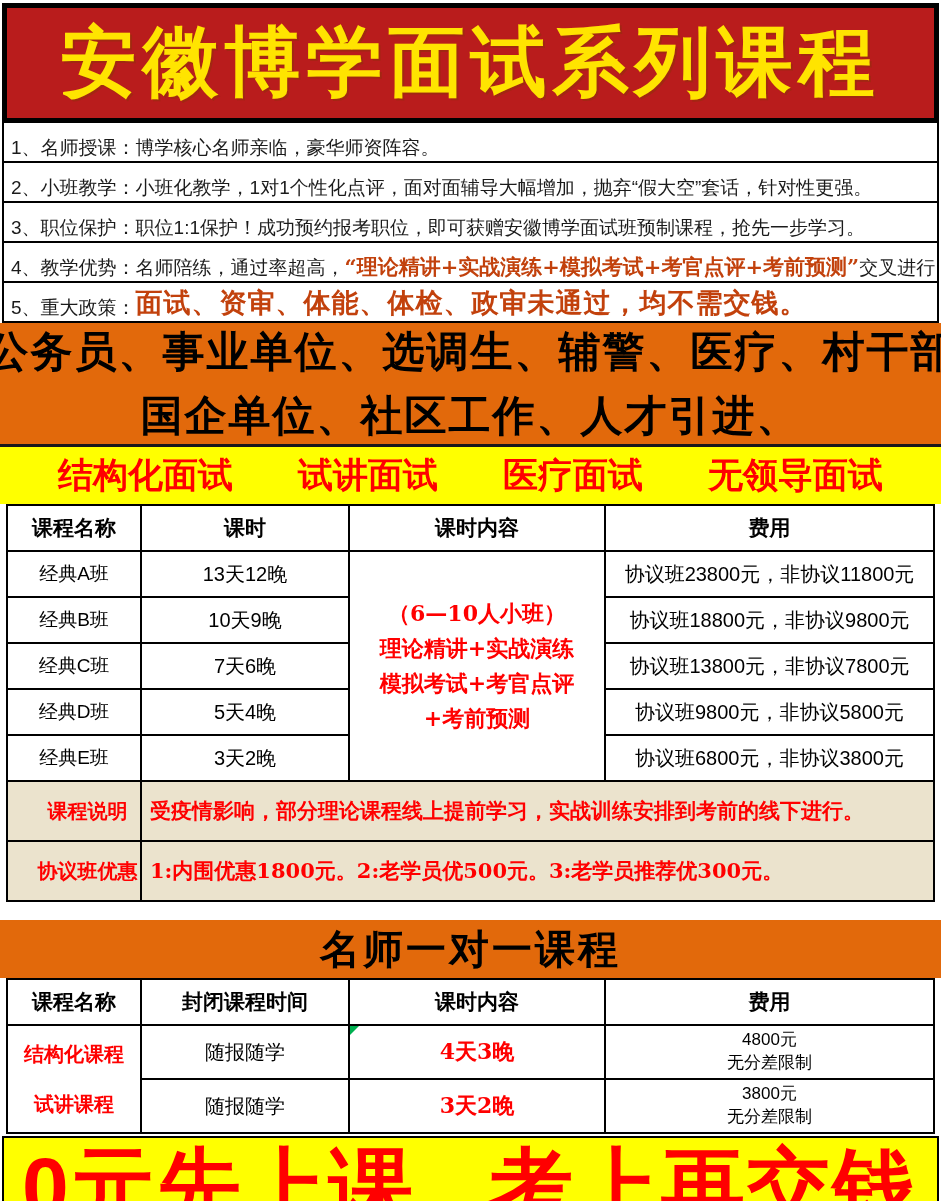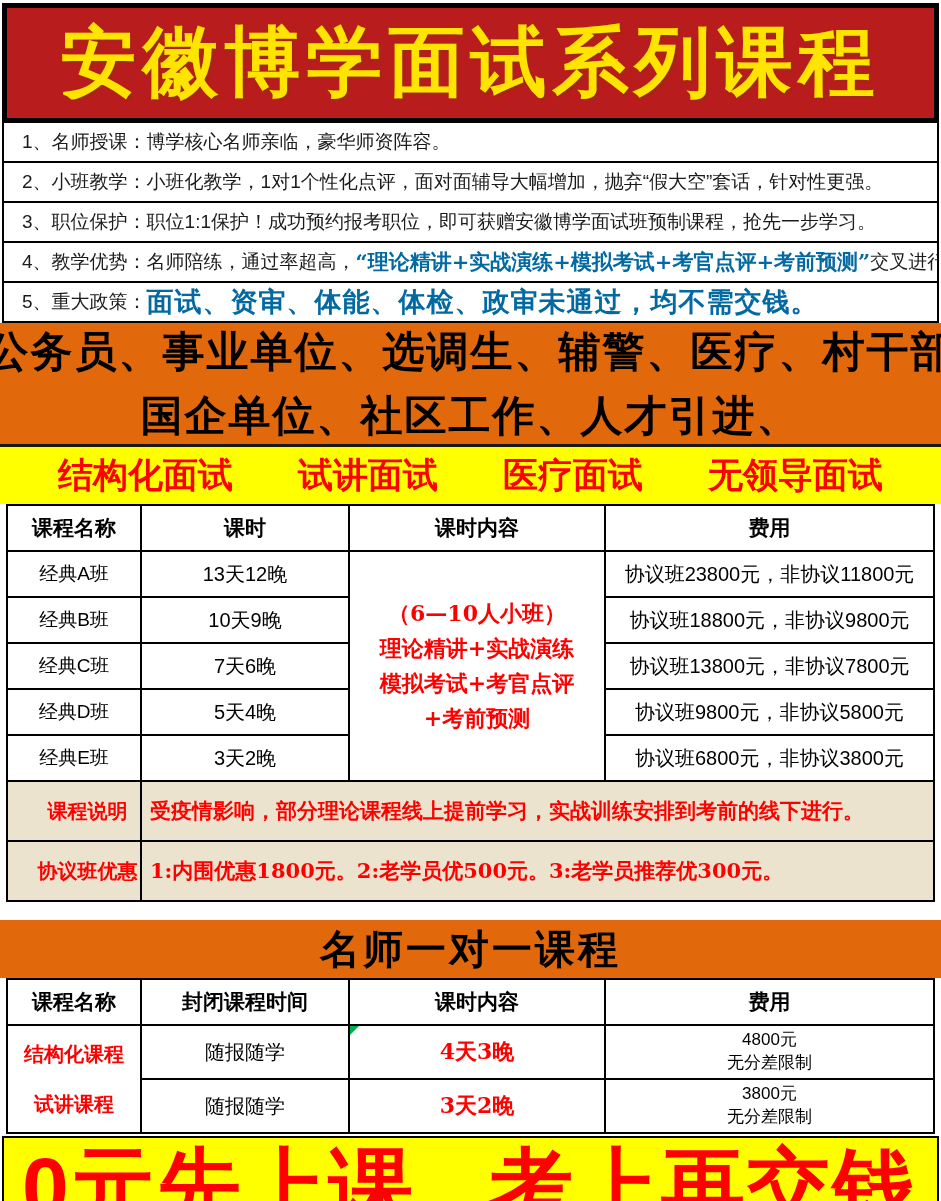--- a/index.html
+++ b/index.html
@@ -8,24 +8,24 @@
 
   
   .title-banner{margin:3px 2px 0 2px;height:110px;border:5px solid #000;background:#b91c1c;
     display:flex;align-items:center;justify-content:center;box-sizing:content-box;}
   .title-banner .title-text{font-family:"DejaVu Serif","Liberation Serif",serif;font-weight:bold;
     font-size:76px;color:#FFE400;letter-spacing:6px;white-space:nowrap;
     text-shadow:2px 2px 0 rgba(120,60,0,.35);}
 
   
   .features{margin:0 2px;border-left:2px solid #000;border-right:2px solid #000;border-bottom:2px solid #000;}
-  .feature-row{height:38px;border-top:2px solid #000;display:flex;align-items:center;padding-left:18px;
+  .feature-row{height:38px;border-top:2px solid #000;display:flex;align-items:flex-end;padding-left:7px;
     font-size:19px;color:#1b1b1b;white-space:nowrap;overflow:hidden;}
   .feature-row:first-child{border-top:none;}
-  .feature-highlight{color:#0369a1;font-weight:bold;font-family:"DejaVu Serif","Liberation Serif",serif;font-size:21px;}
+  .feature-highlight{color:#c2410c;font-weight:bold;font-family:"DejaVu Serif","Liberation Serif",serif;font-size:21px;}
   .feature-row.big-red .feature-highlight{font-size:27px;letter-spacing:1px;}
 
   
   .audience-banner{height:121px;background:#E2690B;display:flex;flex-direction:column;align-items:center;justify-content:center;gap:8px;}
   .audience-line{font-size:42px;font-weight:bold;color:#000;letter-spacing:2px;white-space:nowrap;}
 
   
   .types-banner{height:57px;background:#FFFF00;border-top:3px solid #1a1a1a;display:flex;align-items:center;
     justify-content:space-between;padding:0 58px;}
   .type-item{color:#FF0000;font-weight:bold;font-size:35px;font-family:"DejaVu Serif","Liberation Serif",serif;white-space:nowrap;}

